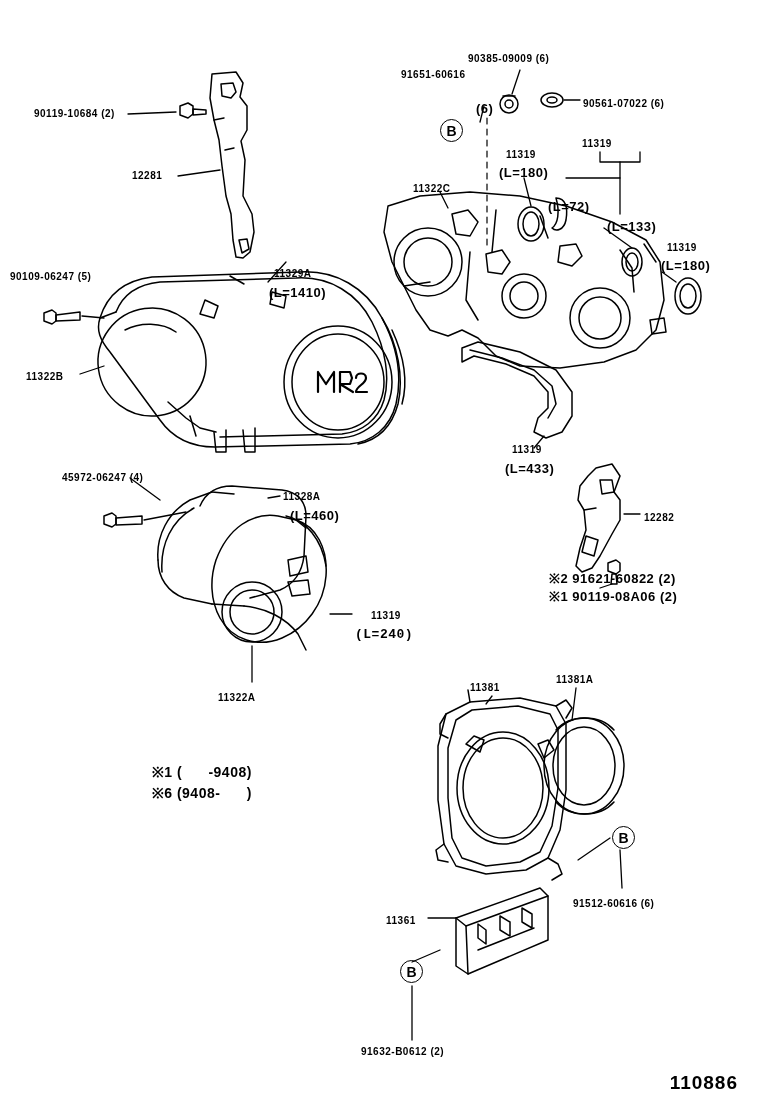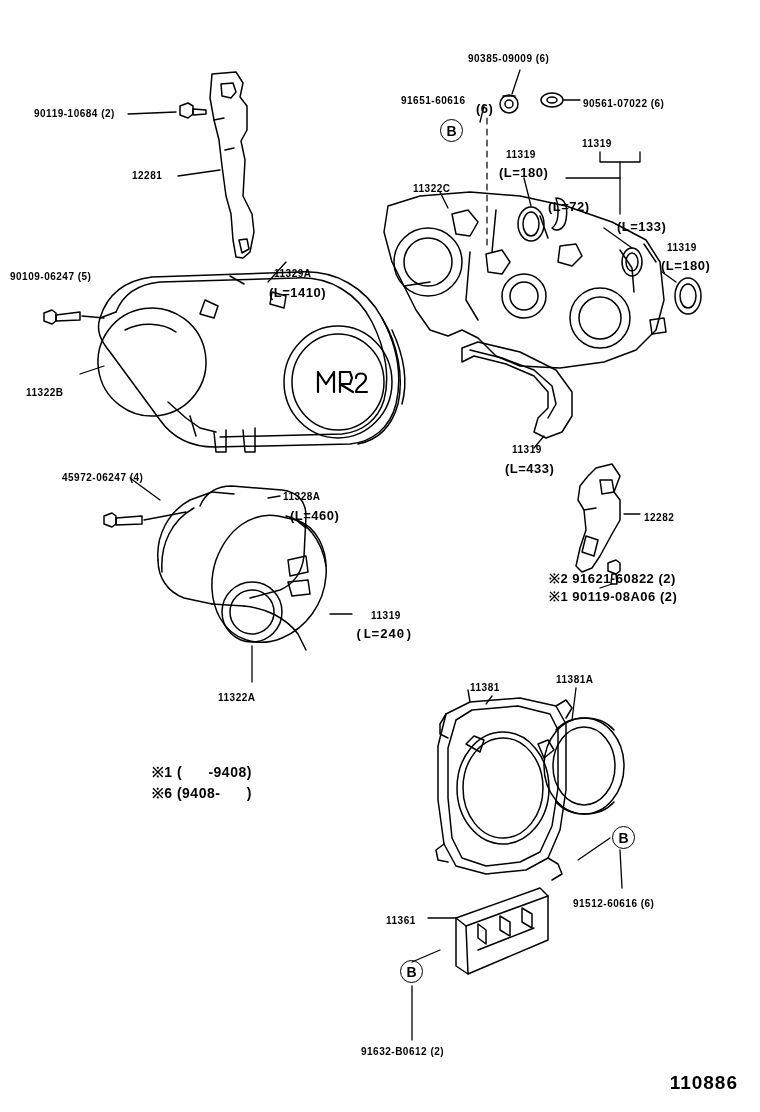--- a/index.html
+++ b/index.html
@@ -246,39 +246,39 @@
       <line x1="428" y1="918" x2="456" y2="918" stroke-width="1.3"></line>
       <line x1="412" y1="962" x2="440" y2="950" stroke-width="1.3"></line>
       <line x1="412" y1="986" x2="412" y2="1040" stroke-width="1.3"></line>
 
     </g>
   </svg>
 
   <div class="lbl" style="left:34px;top:106px;">90119-10684 (2)</div>
   <div class="lbl" style="left:132px;top:168px;">12281</div>
   <div class="lbl" style="left:10px;top:261px;margin-top:8px;">90109-06247 (5)</div>
-  <div class="lbl" style="left:26px;top:369px;margin-top:16px;">11322B</div>
+  <div class="lbl" style="left:26px;top:369px;">11322B</div>
   <div class="lbl" style="left:274px;top:266px;">11329A</div>
   <div class="lbl sub" style="left:269px;top:285px;">(L=1410)</div>
   <div class="lbl" style="left:62px;top:470px;">45972-06247 (4)</div>
   <div class="lbl" style="left:283px;top:489px;">11328A</div>
   <div class="lbl sub" style="left:290px;top:508px;">(L=460)</div>
   <div class="lbl" style="left:371px;top:608px;">11319</div>
   <div class="lbl sub" style="left:355px;top:627px;font-family:Liberation Mono, monospace;">(L=240)</div>
   <div class="lbl" style="left:218px;top:690px;">11322A</div>
 
   <div class="lbl" style="left:468px;top:51px;">90385-09009 (6)</div>
-  <div class="lbl" style="left:401px;top:93px;">91651-60616</div>
+  <div class="lbl" style="left:401px;top:67px;">91651-60616</div>
   <div class="lbl sub" style="left:476px;top:101px;">(6)</div>
   <div class="lbl" style="left:583px;top:96px;">90561-07022 (6)</div>
   <div class="lbl" style="left:506px;top:147px;">11319</div>
   <div class="lbl sub" style="left:499px;top:165px;">(L=180)</div>
   <div class="lbl" style="left:582px;top:136px;">11319</div>
   <div class="lbl sub" style="left:548px;top:199px;">(L=72)</div>
-  <div class="lbl sub" style="left:607px;top:219px;margin-left:10px;">(L=133)</div>
+  <div class="lbl sub" style="left:607px;top:219px;">(L=133)</div>
   <div class="lbl" style="left:667px;top:240px;">11319</div>
   <div class="lbl sub" style="left:661px;top:258px;">(L=180)</div>
   <div class="lbl" style="left:413px;top:181px;">11322C</div>
   <div class="lbl" style="left:512px;top:442px;">11319</div>
   <div class="lbl sub" style="left:505px;top:461px;">(L=433)</div>
   <div class="lbl" style="left:644px;top:510px;">12282</div>
   <div class="lbl sub" style="left:549px;top:589px;">※1 90119-08A06 (2)</div>
   <div class="lbl sub" style="left:549px;top:571px;">※2 91621-60822 (2)</div>
 
   <div class="lbl" style="left:470px;top:680px;">11381</div>

